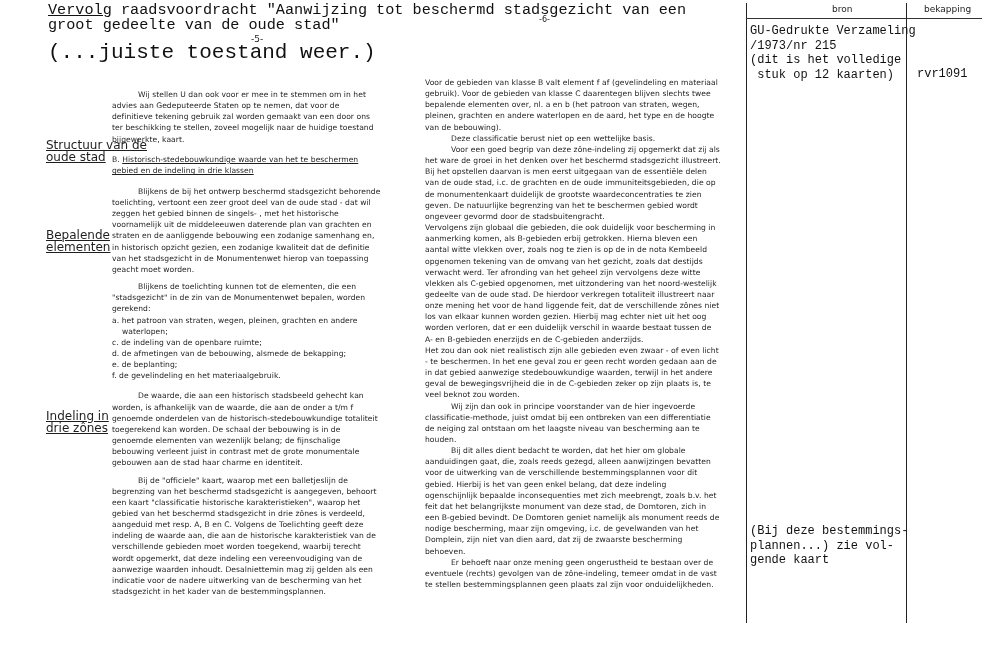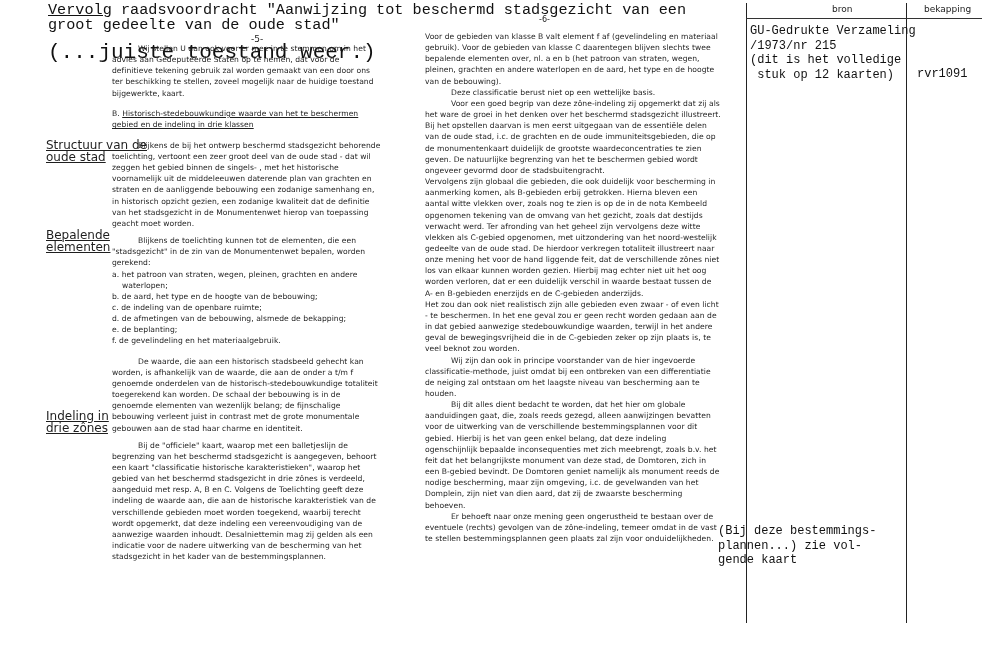--- a/index.html
+++ b/index.html
@@ -5,21 +5,21 @@
   html, body { margin: 0; padding: 0; background: #ffffff; }
   body { width: 1000px; height: 649px; position: relative; overflow: hidden; color: #1a1a1a; }
   .mono { font-family: "Liberation Mono", "DejaVu Sans Mono", monospace; }
   .sans { font-family: "DejaVu Sans", "Liberation Sans", sans-serif; }
 
   #heading { position: absolute; left: 48px; top: 3px; width: 690px; font-size: 15.2px; line-height: 15px; color: #111; }
   #heading .u { text-decoration: underline; }
   #sub { position: absolute; left: 48px; top: 41px; font-size: 21px; color: #111; }
   .pnum { position: absolute; font-size: 9px; color: #222; }
 
-  .body-text { position: absolute; font-size: 7.6px; line-height: 11.15px; color: #1e1e1e; letter-spacing: 0.05px; }
+  .body-text { position: absolute; font-size: 7.6px; line-height: 11.15px; color: #1e1e1e; letter-spacing: 0.05px; margin-top: 46px; }
   .body-text p { margin: 0; }
   .ind { text-indent: 26px; }
   .gap { height: 9px; }
   .list-item { padding-left: 10px; text-indent: -10px; }
 
   .margin-label { position: absolute; font-size: 12px; line-height: 11.5px; color: #1e1e1e; }
   .margin-label span { text-decoration: underline; display: block; }
 
   .section-head { font-size: 7.6px; line-height: 11.5px; }
   .section-head .t { text-decoration: underline; }
@@ -56,21 +56,20 @@
   <div class="gap"></div>
   <div class="section-head">
     <span>B.</span>
     <span class="t">Historisch-stedebouwkundige waarde van het te beschermen gebied en de indeling in drie klassen</span>
   </div>
   <div class="gap"></div>
   <p class="ind">Blijkens de bij het ontwerp beschermd stadsgezicht behorende toelichting, vertoont een zeer groot deel van de oude stad - dat wil zeggen het gebied binnen de singels- , met het historische voornamelijk uit de middeleeuwen daterende plan van grachten en straten en de aanliggende bebouwing een zodanige samenhang en, in historisch opzicht gezien, een zodanige kwaliteit dat de definitie van het stadsgezicht in de Monumentenwet hierop van toepassing geacht moet worden.</p>
   <div style="height:6px"></div>
   <p class="ind">Blijkens de toelichting kunnen tot de elementen, die een "stadsgezicht" in de zin van de Monumentenwet bepalen, worden gerekend:</p>
   <p class="list-item">a. het patroon van straten, wegen, pleinen, grachten en andere waterlopen;</p>
-  <p class="list-item">b. de aard, het type en de hoogte van de bebouwing;</p>
   <p class="list-item">c. de indeling van de openbare ruimte;</p>
   <p class="list-item">d. de afmetingen van de bebouwing, alsmede de bekapping;</p>
   <p class="list-item">e. de beplanting;</p>
   <p class="list-item">f. de gevelindeling en het materiaalgebruik.</p>
   <div class="gap"></div>
   <p class="ind">De waarde, die aan een historisch stadsbeeld gehecht kan worden, is afhankelijk van de waarde, die aan de onder a t/m f genoemde onderdelen van de historisch-stedebouwkundige totaliteit toegerekend kan worden. De schaal der bebouwing is in de genoemde elementen van wezenlijk belang; de fijnschalige bebouwing verleent juist in contrast met de grote monumentale gebouwen aan de stad haar charme en identiteit.</p>
   <div style="height:6px"></div>
   <p class="ind">Bij de "officiele" kaart, waarop met een balletjeslijn de begrenzing van het beschermd stadsgezicht is aangegeven, behoort een kaart "classificatie historische karakteristieken", waarop het gebied van het beschermd stadsgezicht in drie zônes is verdeeld, aangeduid met resp. A, B en C. Volgens de Toelichting geeft deze indeling de waarde aan, die aan de historische karakteristiek van de verschillende gebieden moet worden toegekend, waarbij terecht wordt opgemerkt, dat deze indeling een vereenvoudiging van de aanwezige waarden inhoudt. Desalniettemin mag zij gelden als een indicatie voor de nadere uitwerking van de bescherming van het stadsgezicht in het kader van de bestemmingsplannen.</p>
 </div>
 
@@ -88,15 +87,15 @@
 <div class="vline" style="left:746px; top:3px; height:620px;"></div>
 <div class="vline" style="left:906px; top:3px; height:620px;"></div>
 <div class="hline" style="left:746px; top:18px; width:236px;"></div>
 <div class="col-head sans" style="left:808px; top:4px;margin-left:24px;">bron</div>
 <div class="col-head sans" style="left:924px; top:4px;">bekapping</div>
 <div class="right-text mono" style="left:750px; top:24px;">GU-Gedrukte Verzameling
 /1973/nr 215
 (dit is het volledige
  stuk op 12 kaarten)</div>
 <div class="right-text mono" style="left:917px; top:67px;">rvr1091</div>
-<div class="right-text mono" style="left:718px; top:524px;">(Bij deze bestemmings-
+<div class="right-text mono" style="left:750px; top:524px;">(Bij deze bestemmings-
 plannen...) zie vol-
 gende kaart</div>
 
 </body></html>

